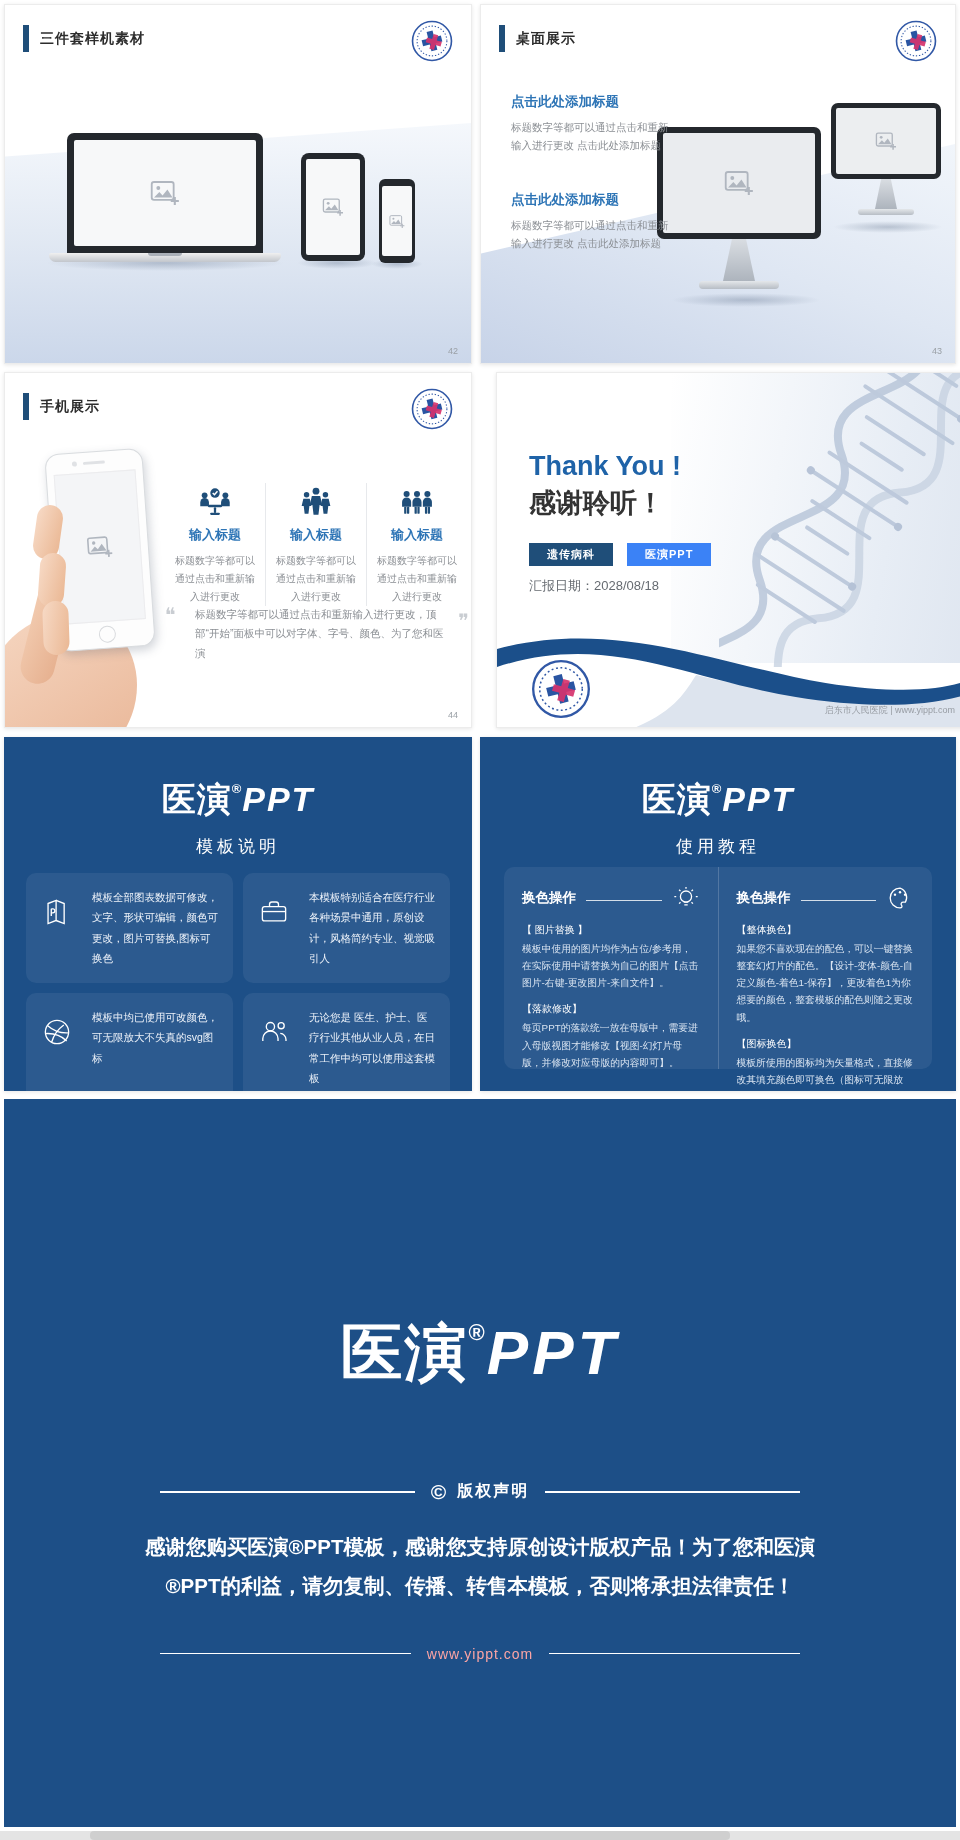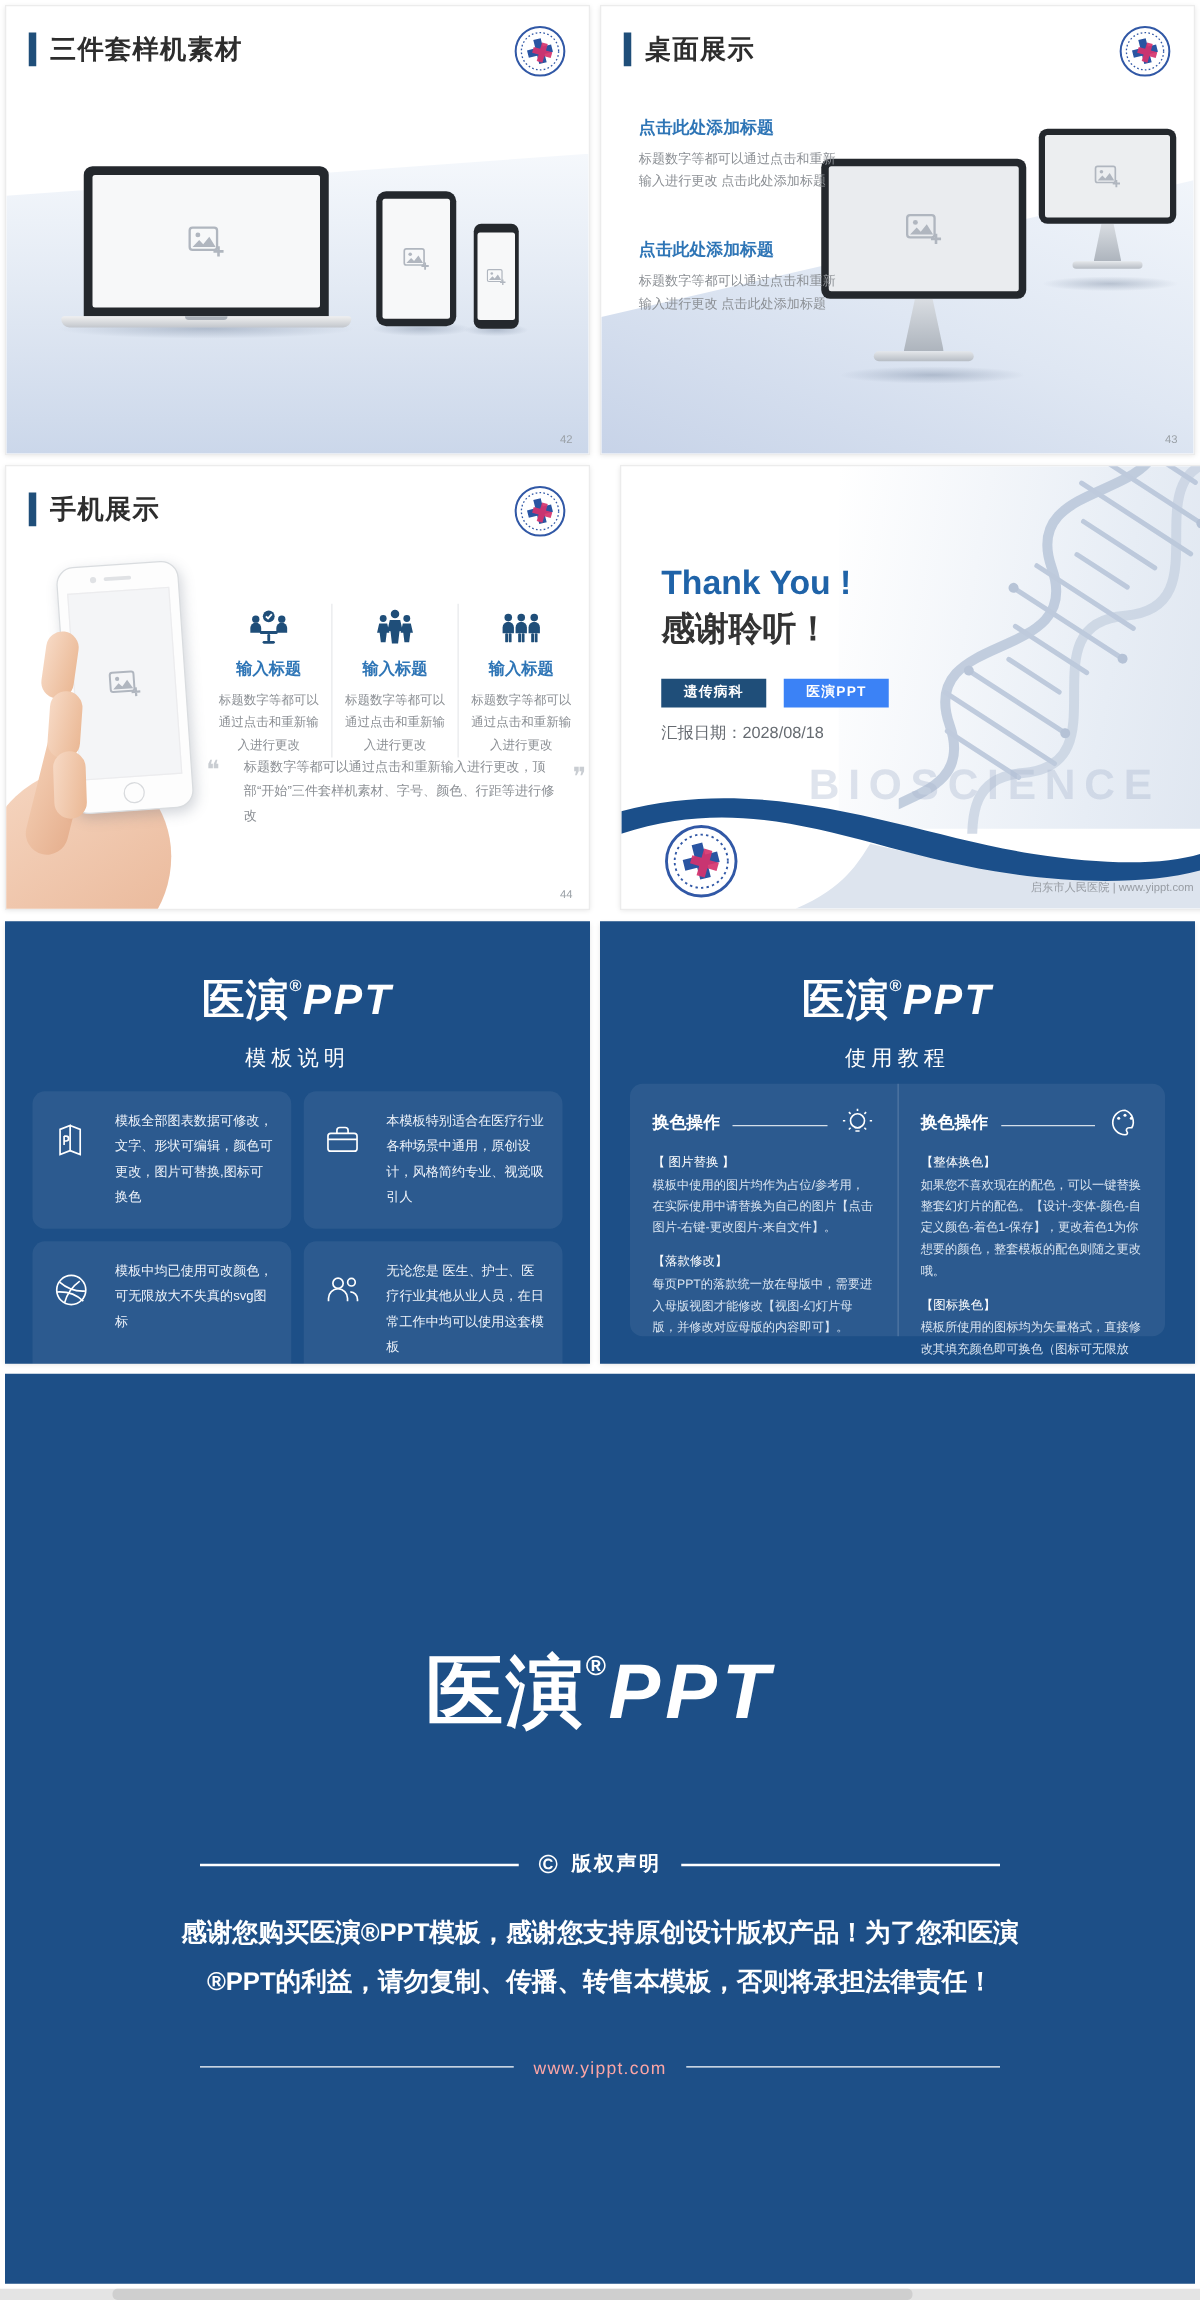--- a/index.html
+++ b/index.html
@@ -2,21 +2,21 @@
 <html><head>
 <meta charset="utf-8">
 <style>
   html,body{margin:0;padding:0;background:#fff;}
   body{width:960px;height:1840px;position:relative;font-family:"Liberation Sans","DejaVu Sans",sans-serif;overflow:hidden;}
   .slide{position:absolute;background:#fff;border:1px solid #ececec;box-shadow:0 1px 4px rgba(0,0,0,.10);overflow:hidden;box-sizing:border-box;}
   .slide.dark{background:#1d4f87;border:none;}
   
   .shead{position:absolute;top:20px;left:18px;display:flex;align-items:center;gap:11px;z-index:5;}
   .sbar{width:6px;height:27px;background:#1f4e79;}
-  .stitle{font-size:21px;color:#2d2d2d;font-weight:600;letter-spacing:1px;}
+  .stitle{font-size:14px;color:#2d2d2d;font-weight:600;letter-spacing:1px;}
   .hlogo{position:absolute;top:15px;right:18px;width:42px;height:42px;z-index:6;}
   .pagenum{position:absolute;right:13px;bottom:7px;font-size:9px;color:#9aa0a6;z-index:6;}
   
   .floor{position:absolute;left:0;right:0;bottom:0;z-index:0;}
   .floor42{top:118px;background:linear-gradient(180deg,#f5f8fc 0%,#e3eaf4 45%,#cbd7ea 100%);clip-path:polygon(0 14%,100% 0,100% 100%,0 100%);}
   .floor43{top:130px;background:linear-gradient(200deg,#f2f6fb 0%,#dfe7f3 50%,#c7d3e8 100%);clip-path:polygon(0 52%,100% 4%,100% 100%,0 100%);}
   
   .dev{position:absolute;z-index:2;}
   .bezel{background:#24282d;border-radius:7px;box-sizing:border-box;}
   .screen{background:#f7f8f9;width:100%;height:100%;border-radius:2px;display:flex;align-items:center;justify-content:center;}
@@ -291,21 +291,21 @@
         </svg>
       </div>
       <h5>输入标题</h5>
       <p>标题数字等都可以通过点击和重新输入进行更改</p>
     </div>
   </div>
 
   <div class="quote">
     <span class="qo">❝</span>
     <span class="qc">❞</span>
-    <p>标题数字等都可以通过点击和重新输入进行更改，顶部“开始”三件套样机素材、字号、颜色、行距等进行修改</p>
+    <p>标题数字等都可以通过点击和重新输入进行更改，顶部“开始”面板中可以对字体、字号、颜色、为了您和医演</p>
   </div>
 
   <div class="pagenum">44</div>
 </section>
 
 <section class="slide" style="left:496px;top:372px;width:476px;height:356px">
   <div class="ty-grad"></div>
   <svg class="dna" viewBox="0 0 260 300">
     <g transform="rotate(33 130 140)" fill="none" stroke-linecap="round" opacity="0.8">
       <path d="M95 -50 C160 0 30 50 95 100 C160 150 30 200 95 250 C160 300 30 350 95 400" stroke="#b6c4d8" stroke-width="8"></path>
@@ -335,21 +335,20 @@
     </g>
   </svg>
 
   <div class="ty-en">Thank You !</div>
   <div class="ty-cn">感谢聆听！</div>
   <div class="ty-badges">
     <div class="badge b1">遗传病科</div>
     <div class="badge b2">医演PPT</div>
   </div>
   <div class="ty-date">汇报日期：2028/08/18</div>
-  <div class="ty-mark">BIOSCIENCE</div>
 
   <svg class="ty-wave" viewBox="0 0 476 112" preserveAspectRatio="none">
     <path d="M200 60 C300 85 420 92 476 70 L476 112 L140 112 C180 95 190 75 200 60 Z" fill="#dde4ee"></path>
     <path d="M0 34 C120 2 230 52 330 68 C400 79 450 76 476 64 L476 78 C430 94 360 92 300 82 C190 64 110 16 0 52 Z" fill="#1b4f8a"></path>
   </svg>
 
   <svg class="ty-logo">
       <use href="#hosp"></use>
     </svg>
   <div class="ty-footer">启东市人民医院 | www.yippt.com</div>

